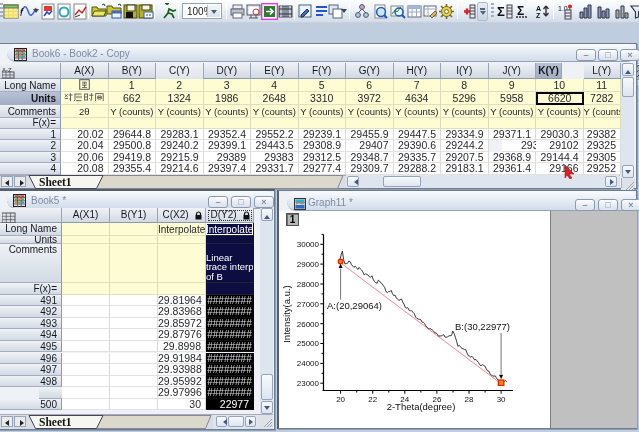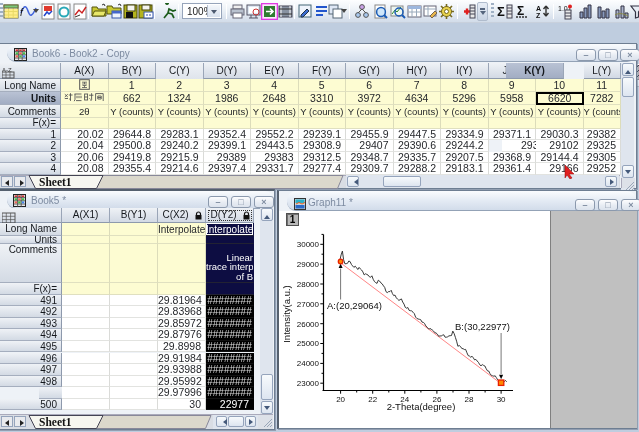--- a/index.html
+++ b/index.html
@@ -295,21 +295,21 @@
 <div class="hcell" style="left:62px;top:19px;width:47.5px;height:16px;line-height:15px;">A(X)</div>
 <div class="hcell" style="left:109.5px;top:19px;width:47.5px;height:16px;line-height:15px;">B(Y)</div>
 <div class="hcell" style="left:157px;top:19px;width:47.5px;height:30px;line-height:15px;">C(Y)</div>
 <div class="hcell" style="left:204.5px;top:19px;width:47.5px;height:16px;line-height:15px;">D(Y)</div>
 <div class="hcell" style="left:252px;top:19px;width:47.5px;height:16px;line-height:15px;">E(Y)</div>
 <div class="hcell" style="left:299.5px;top:19px;width:47.5px;height:16px;line-height:15px;">F(Y)</div>
 <div class="hcell" style="left:347px;top:19px;width:47.5px;height:16px;line-height:15px;">G(Y)</div>
 <div class="hcell" style="left:394.5px;top:19px;width:47.5px;height:16px;line-height:15px;">H(Y)</div>
 <div class="hcell" style="left:442px;top:19px;width:47.5px;height:16px;line-height:15px;">I(Y)</div>
 <div class="hcell" style="left:489.5px;top:19px;width:47.5px;height:16px;line-height:15px;">J(Y)</div>
-<div class="hcell hsel" style="left:507px;top:19px;width:58px;height:16px;line-height:15px;">K(Y)</div>
+<div class="hcell hsel" style="left:537px;top:19px;width:26px;height:16px;line-height:15px;">K(Y)</div>
 <div class="hcell" style="left:584.5px;top:19px;width:37.5px;height:16px;line-height:15px;">L(Y)</div>
 <div style="position:absolute;left:3px;top:21px;width:14px;height:12px;"><svg width="14" height="12">
         <text x="0" y="5" font-size="6" fill="#333">A-Z</text>
         <rect x="0" y="5" width="12" height="6" fill="none" stroke="#555"></rect>
         <path d="M0 8h12M4 5v6M8 5v6" stroke="#555" stroke-width="0.7"></path>
       </svg></div>
 <div class="rlab" style="left:0;top:35px;width:62px;height:13px;line-height:13px;">Long Name</div>
 <div class="cell yc" style="left:62px;top:35px;width:47.5px;height:13px;line-height:13px;text-align:center;padding-right:0;"><svg width="11" height="11" style="vertical-align:-1px">
         <rect x="0.7" y="0.7" width="9.6" height="9.6" fill="none" stroke="#555" stroke-width="1"></rect>
         <path d="M3 3.2h5M3 5h5M5.5 3v2M3.5 6.5h4M3 8.5h5M5.5 6.5v2" stroke="#555" stroke-width="0.8" fill="none"></path>
@@ -494,21 +494,21 @@
 <div class="cell yc" style="left:207px;top:32px;width:48px;height:12.5px;line-height:12.5px;background:#0d0d42;border-right:1px solid #0d0d42;border-bottom:1px solid #223;color:#fff;text-align:center;padding-right:0;box-shadow:inset 0 0 0 1px #fff;"><span style="font-size:10px">Interpolate</span></div>
 <div class="rlab" style="left:0;top:44.5px;width:63px;height:8px;line-height:8px;">Units</div>
 <div class="cell yc" style="left:63px;top:44.5px;width:48px;height:8px;line-height:8px;"></div>
 <div class="cell yc" style="left:111px;top:44.5px;width:48px;height:8px;line-height:8px;"></div>
 <div class="cell yc" style="left:159px;top:44.5px;width:48px;height:8px;line-height:8px;"></div>
 <div class="cell yc" style="left:207px;top:44.5px;width:48px;height:8px;line-height:8px;background:#0d0d42;border-right:1px solid #0d0d42;border-bottom:1px solid #223;color:#fff;text-align:center;padding-right:0;"></div>
 <div class="rlab" style="left:0;top:52.5px;width:63px;height:39.5px;line-height:12px;">Comments</div>
 <div class="cell yc" style="left:63px;top:52.5px;width:48px;height:39.5px;line-height:39.5px;"></div>
 <div class="cell yc" style="left:111px;top:52.5px;width:48px;height:39.5px;line-height:39.5px;"></div>
 <div class="cell yc" style="left:159px;top:52.5px;width:48px;height:39.5px;line-height:39.5px;"></div>
-<div class="cell yc" style="left:207px;top:52.5px;width:48px;height:39.5px;line-height:39.5px;background:#0d0d42;border-right:1px solid #0d0d42;border-bottom:1px solid #223;color:#fff;text-align:right;padding-right:0;">
+<div class="cell yc" style="left:207px;top:52.5px;width:48px;height:39.5px;line-height:39.5px;background:#0d0d42;border-right:1px solid #0d0d42;border-bottom:1px solid #223;color:#fff;text-align:left;padding-right:15px;">
       <div style="margin-top:9px;line-height:9.5px;font-size:9.5px">Linear<br>trace interp<br>of B</div>
     </div>
 <div class="rlab" style="left:0;top:92px;width:63px;height:11.5px;line-height:11.5px;">F(x)=</div>
 <div class="cell yc" style="left:63px;top:92px;width:48px;height:11.5px;line-height:11.5px;"></div>
 <div class="cell yc" style="left:111px;top:92px;width:48px;height:11.5px;line-height:11.5px;"></div>
 <div class="cell yc" style="left:159px;top:92px;width:48px;height:11.5px;line-height:11.5px;"></div>
 <div class="cell yc" style="left:207px;top:92px;width:48px;height:11.5px;line-height:11.5px;background:#0d0d42;border-right:1px solid #0d0d42;border-bottom:1px solid #223;color:#fff;text-align:center;padding-right:0;"></div>
 <div class="rlab" style="left:0;top:103.5px;width:63px;height:11.6px;line-height:11.6px;">491</div>
 <div class="cell" style="left:63px;top:103.5px;width:48px;height:11.6px;line-height:11.6px;"></div>
 <div class="cell" style="left:111px;top:103.5px;width:48px;height:11.6px;line-height:11.6px;"></div>

